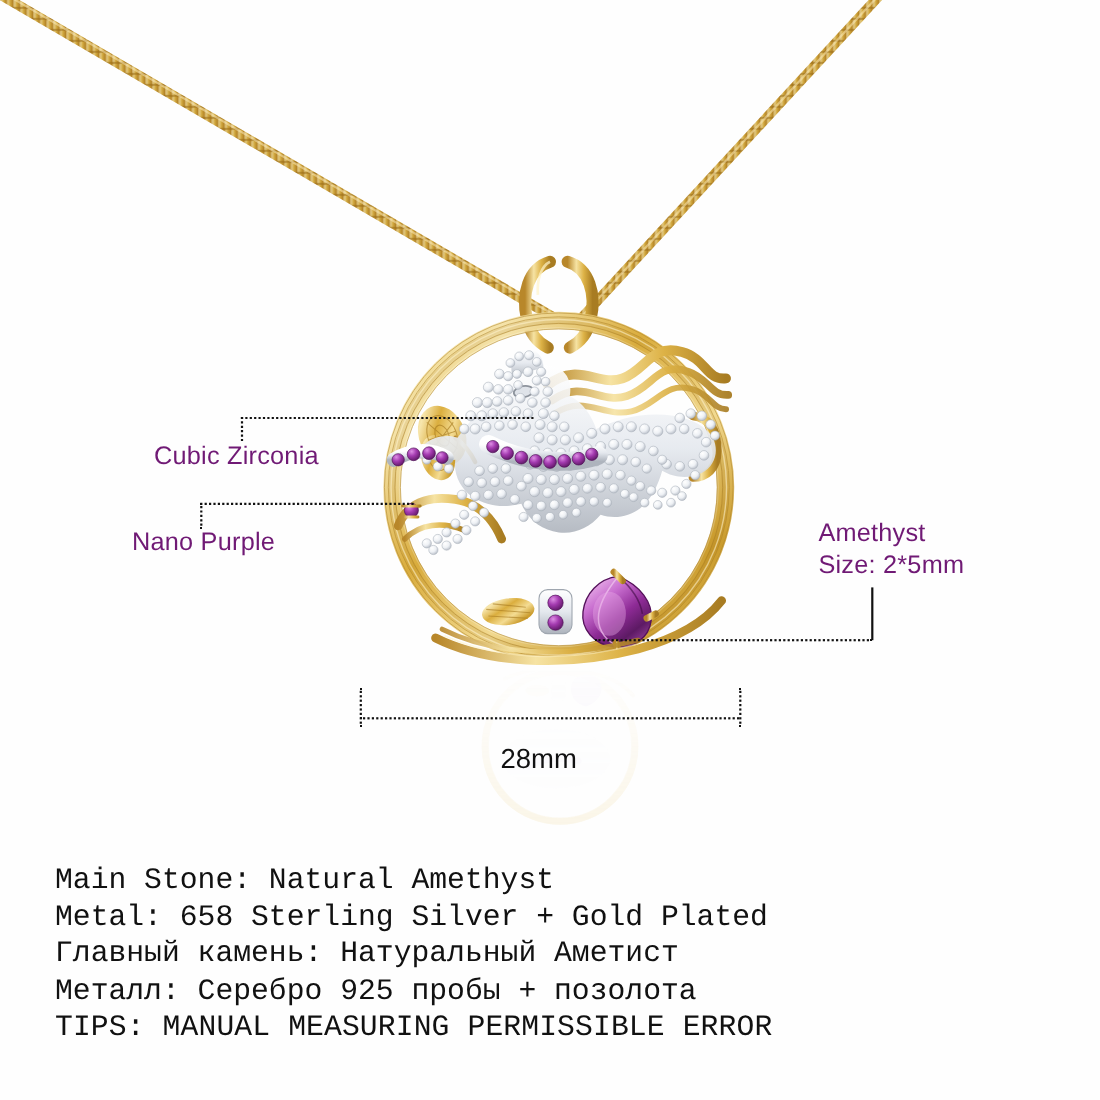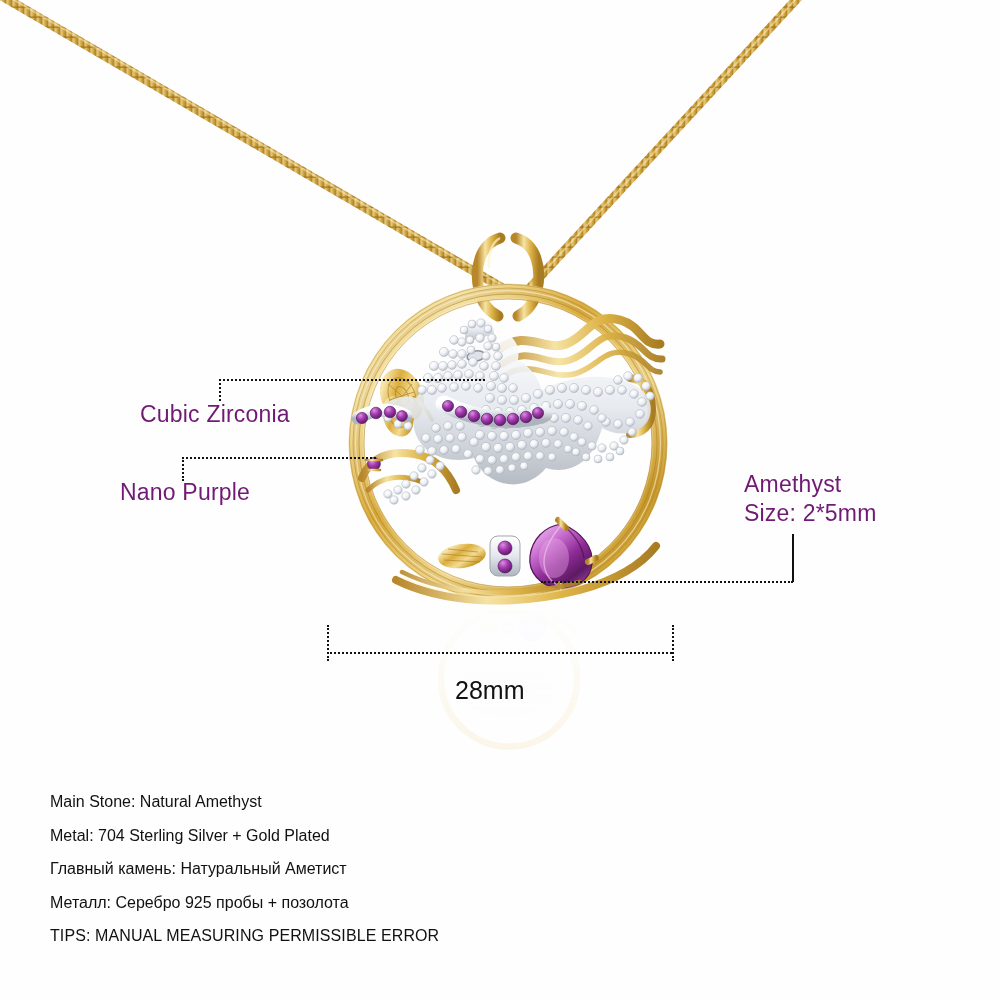--- a/index.html
+++ b/index.html
@@ -33,21 +33,21 @@
   
   .hline{position:absolute;height:0;border-top:2px dotted #111;}
   .vline{position:absolute;width:0;border-left:2px dotted #111;}
   .solidv{position:absolute;width:0;border-left:2px solid #111;}
 
   
   .dim-text{position:absolute;left:455px;top:659px;font-size:25px;color:#111;margin-top:17px;}
 
   
   .specs{position:absolute;left:50px;top:785px;width:900px;}
-  .specs div{font-size:16px;line-height:33.5px;color:#111;white-space:nowrap;}
+  .specs div{font-size:27px;line-height:33.5px;color:#111;white-space:nowrap;font-family:Liberation Mono, monospace;}
   .specs div.tips{letter-spacing:.1px;}
 </style>
 </head>
 <body>
 
 <div class="stage">
 
   <svg class="chain chain-left" viewBox="0 0 520 300">
     <defs>
       <linearGradient id="gchain" x1="0" y1="0" x2="1" y2="0">
@@ -438,19 +438,19 @@
     <div>Size: 2*5mm</div>
   </div>
 
   <div class="hline" style="left:327px;top:652px;width:345px;"></div>
   <div class="vline" style="left:327px;top:625px;height:36px;"></div>
   <div class="vline" style="left:672px;top:625px;height:36px;"></div>
   <div class="dim-text">28mm</div>
 
   <div class="specs">
     <div>Main Stone: Natural Amethyst</div>
-    <div>Metal: 704 Sterling Silver + Gold Plated</div>
+    <div>Metal: 658 Sterling Silver + Gold Plated</div>
     <div>Главный камень: Натуральный Аметист</div>
     <div>Металл: Серебро 925 пробы + позолота</div>
     <div class="tips">TIPS: MANUAL MEASURING PERMISSIBLE ERROR</div>
   </div>
 
 </div>
 
 </body></html>

